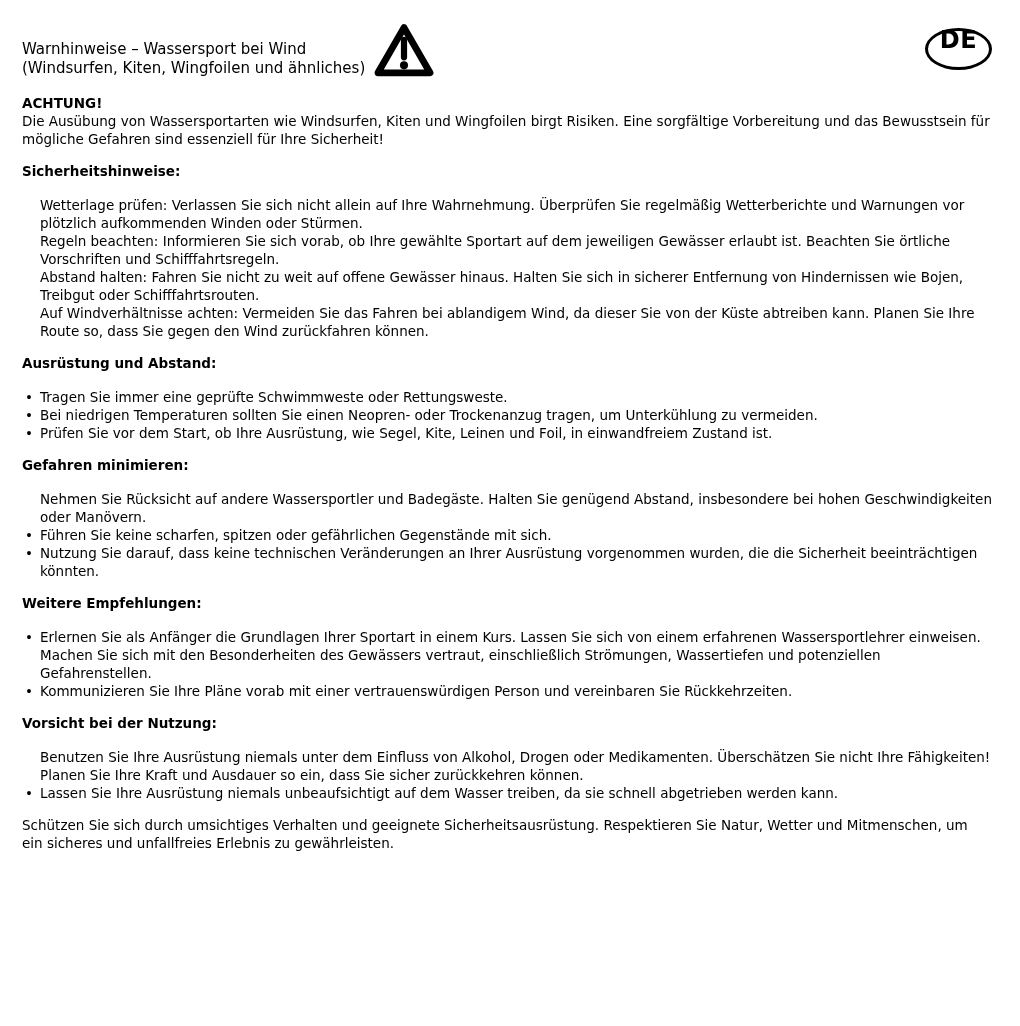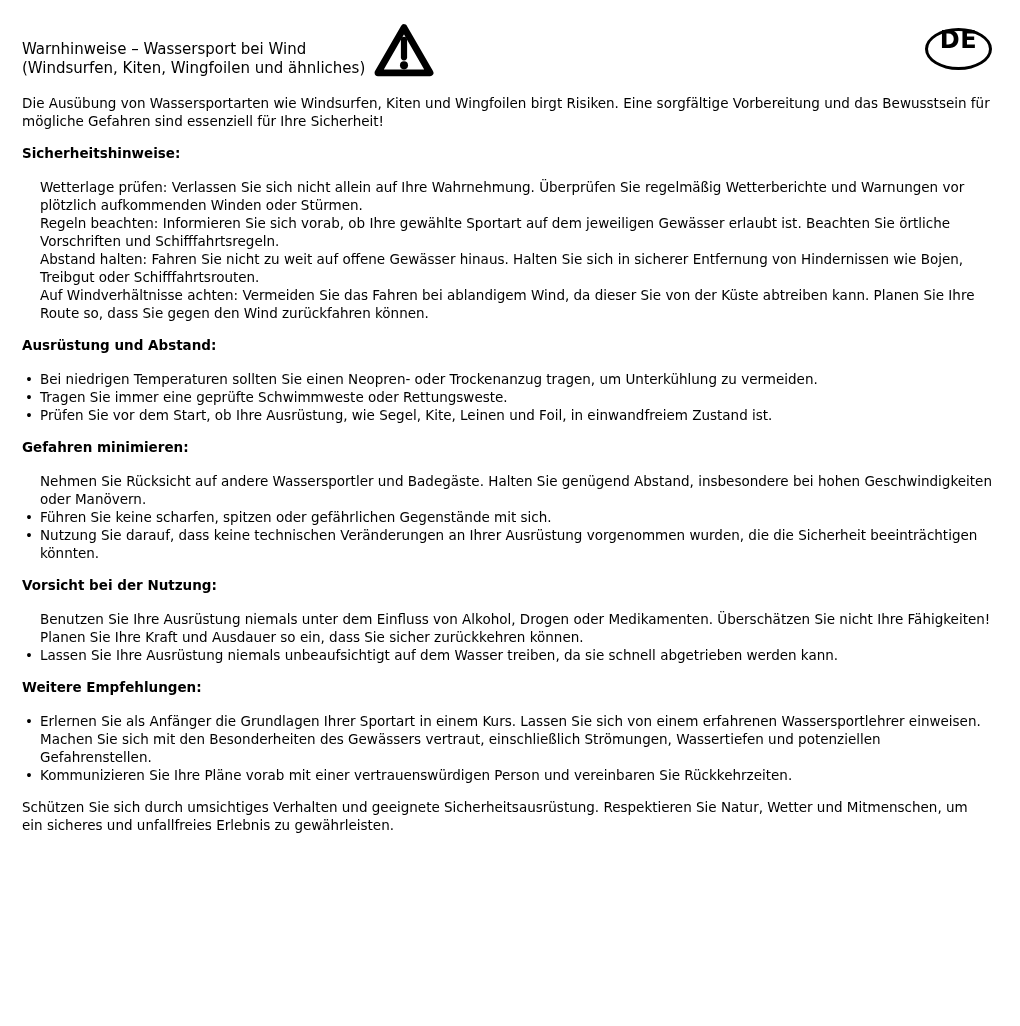--- a/index.html
+++ b/index.html
@@ -56,50 +56,51 @@
       <circle cx="50" cy="70" r="6.5" fill="#000"></circle>
     </svg>
     <div class="header-spacer"></div>
     <div class="lang-badge">
       <span>DE</span>
     </div>
   </header>
 
   <main class="doc-body" id="sections">
       <section class="section attached">
+        <h2 class="heading">ACHTUNG!</h2>
         <p class="item plain">Die Ausübung von Wassersportarten wie Windsurfen, Kiten und Wingfoilen birgt Risiken. Eine sorgfältige Vorbereitung und das Bewusstsein für mögliche Gefahren sind essenziell für Ihre Sicherheit!</p>
       </section>
       <section class="section">
         <h2 class="heading">Sicherheitshinweise:</h2>
         <p class="item indent">Wetterlage prüfen: Verlassen Sie sich nicht allein auf Ihre Wahrnehmung. Überprüfen Sie regelmäßig Wetterberichte und Warnungen vor plötzlich aufkommenden Winden oder Stürmen.</p>
         <p class="item indent">Regeln beachten: Informieren Sie sich vorab, ob Ihre gewählte Sportart auf dem jeweiligen Gewässer erlaubt ist. Beachten Sie örtliche Vorschriften und Schifffahrtsregeln.</p>
         <p class="item indent">Abstand halten: Fahren Sie nicht zu weit auf offene Gewässer hinaus. Halten Sie sich in sicherer Entfernung von Hindernissen wie Bojen, Treibgut oder Schifffahrtsrouten.</p>
         <p class="item indent">Auf Windverhältnisse achten: Vermeiden Sie das Fahren bei ablandigem Wind, da dieser Sie von der Küste abtreiben kann. Planen Sie Ihre Route so, dass Sie gegen den Wind zurückfahren können.</p>
       </section>
       <section class="section">
         <h2 class="heading">Ausrüstung und Abstand:</h2>
+        <p class="item bullet">Tragen Sie immer eine geprüfte Schwimmweste oder Rettungsweste.</p>
         <p class="item bullet">Bei niedrigen Temperaturen sollten Sie einen Neopren- oder Trockenanzug tragen, um Unterkühlung zu vermeiden.</p>
-        <p class="item bullet">Tragen Sie immer eine geprüfte Schwimmweste oder Rettungsweste.</p>
         <p class="item bullet">Prüfen Sie vor dem Start, ob Ihre Ausrüstung, wie Segel, Kite, Leinen und Foil, in einwandfreiem Zustand ist.</p>
       </section>
       <section class="section">
         <h2 class="heading">Gefahren minimieren:</h2>
         <p class="item indent">Nehmen Sie Rücksicht auf andere Wassersportler und Badegäste. Halten Sie genügend Abstand, insbesondere bei hohen Geschwindigkeiten oder Manövern.</p>
         <p class="item bullet">Führen Sie keine scharfen, spitzen oder gefährlichen Gegenstände mit sich.</p>
         <p class="item bullet">Nutzung Sie darauf, dass keine technischen Veränderungen an Ihrer Ausrüstung vorgenommen wurden, die die Sicherheit beeinträchtigen könnten.</p>
       </section>
       <section class="section">
-        <h2 class="heading">Vorsicht bei der Nutzung:</h2>
-        <p class="item indent">Benutzen Sie Ihre Ausrüstung niemals unter dem Einfluss von Alkohol, Drogen oder Medikamenten. Überschätzen Sie nicht Ihre Fähigkeiten! Planen Sie Ihre Kraft und Ausdauer so ein, dass Sie sicher zurückkehren können.</p>
-        <p class="item bullet">Lassen Sie Ihre Ausrüstung niemals unbeaufsichtigt auf dem Wasser treiben, da sie schnell abgetrieben werden kann.</p>
-      </section>
-      <section class="section">
         <h2 class="heading">Weitere Empfehlungen:</h2>
         <p class="item bullet">Erlernen Sie als Anfänger die Grundlagen Ihrer Sportart in einem Kurs. Lassen Sie sich von einem erfahrenen Wassersportlehrer einweisen.</p>
         <p class="item indent">Machen Sie sich mit den Besonderheiten des Gewässers vertraut, einschließlich Strömungen, Wassertiefen und potenziellen Gefahrenstellen.</p>
         <p class="item bullet">Kommunizieren Sie Ihre Pläne vorab mit einer vertrauenswürdigen Person und vereinbaren Sie Rückkehrzeiten.</p>
+      </section>
+      <section class="section">
+        <h2 class="heading">Vorsicht bei der Nutzung:</h2>
+        <p class="item indent">Benutzen Sie Ihre Ausrüstung niemals unter dem Einfluss von Alkohol, Drogen oder Medikamenten. Überschätzen Sie nicht Ihre Fähigkeiten! Planen Sie Ihre Kraft und Ausdauer so ein, dass Sie sicher zurückkehren können.</p>
+        <p class="item bullet">Lassen Sie Ihre Ausrüstung niemals unbeaufsichtigt auf dem Wasser treiben, da sie schnell abgetrieben werden kann.</p>
       </section>
       <section class="section attached">
         <p class="item plain">Schützen Sie sich durch umsichtiges Verhalten und geeignete Sicherheitsausrüstung. Respektieren Sie Natur, Wetter und Mitmenschen, um ein sicheres und unfallfreies Erlebnis zu gewährleisten.</p>
       </section>
     </main>
 
 </div>
 
 </body></html>

